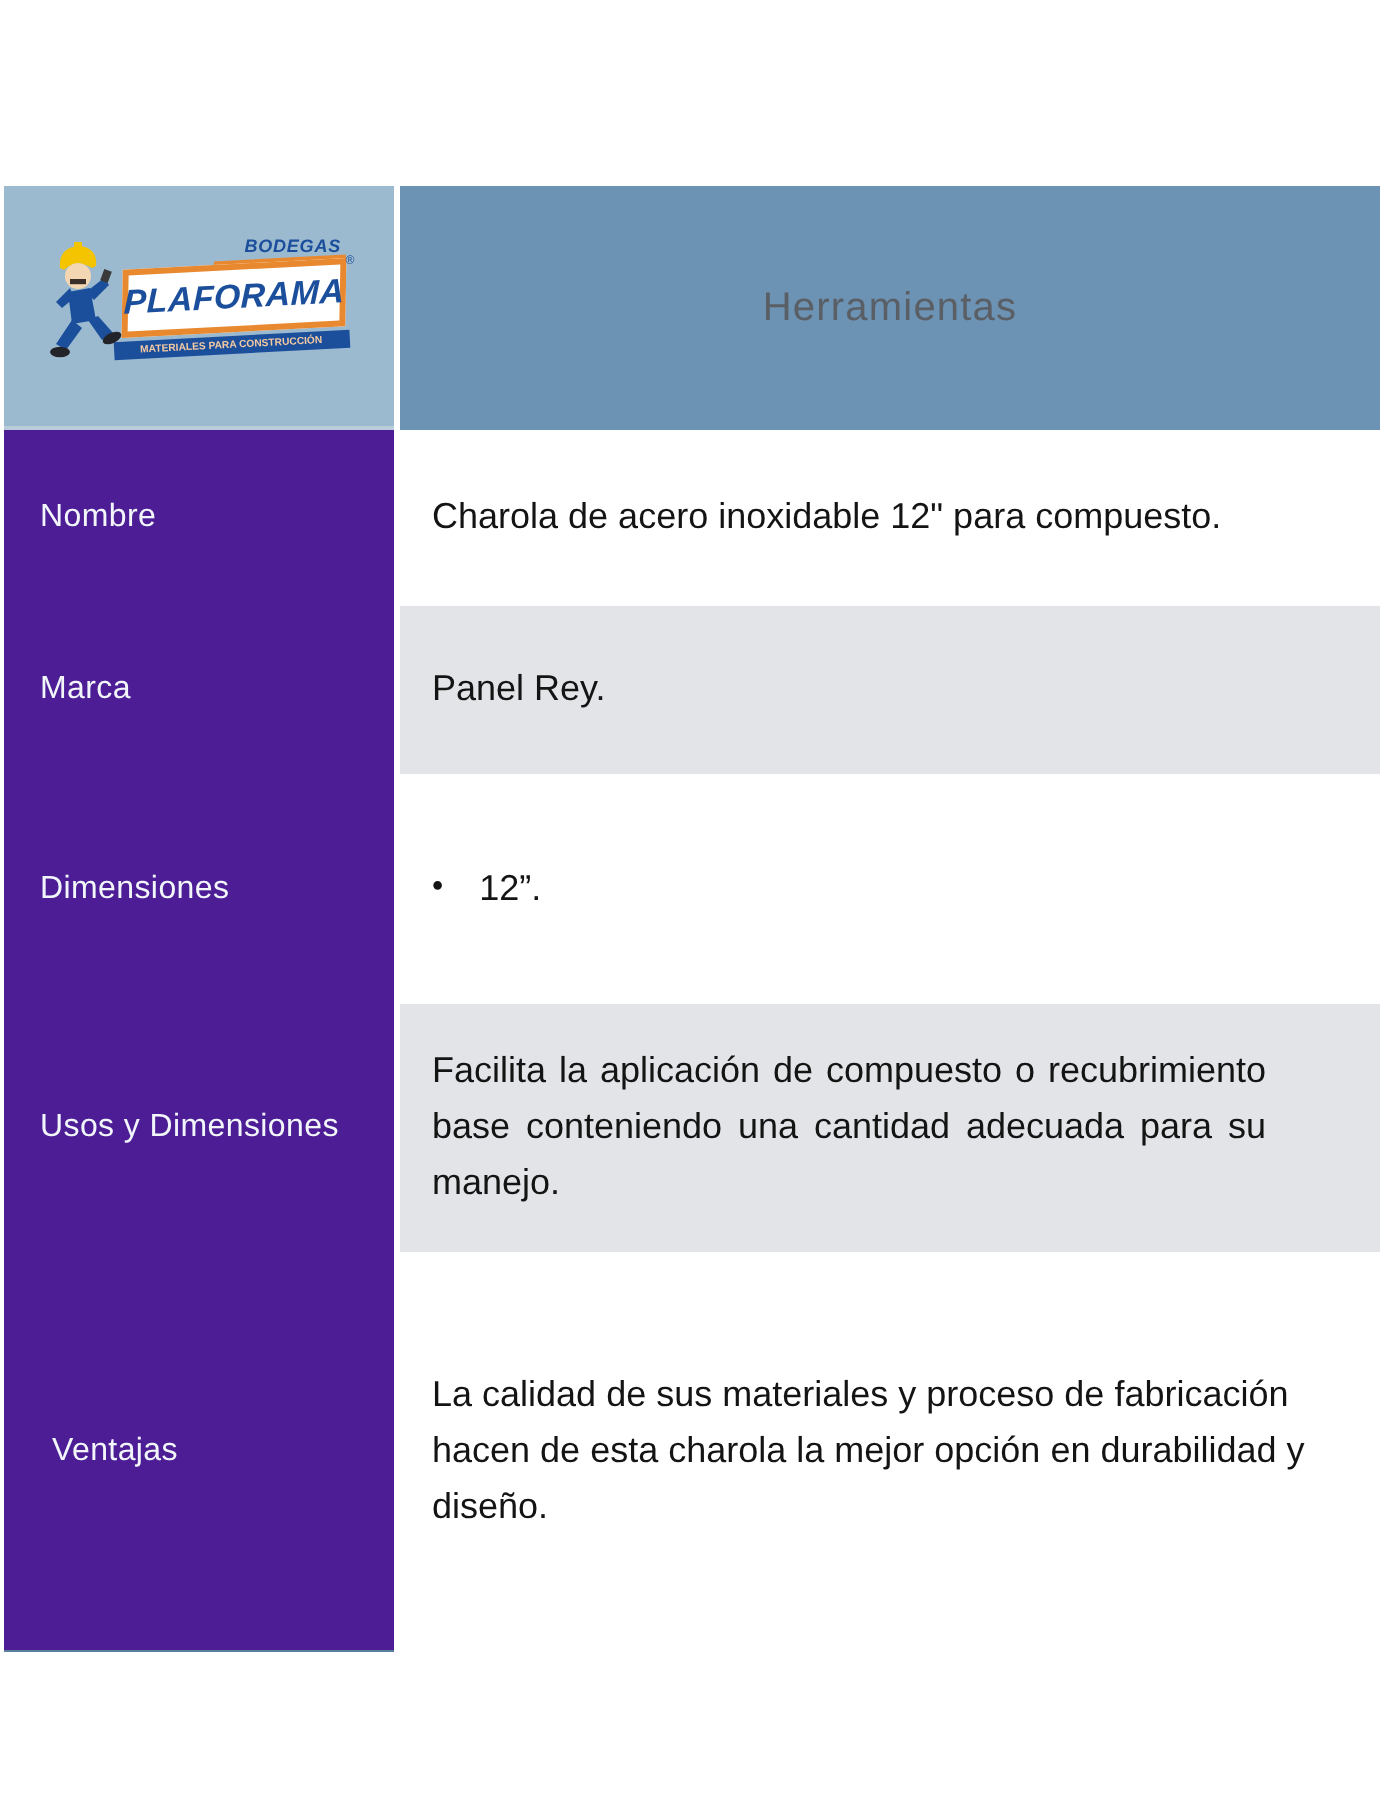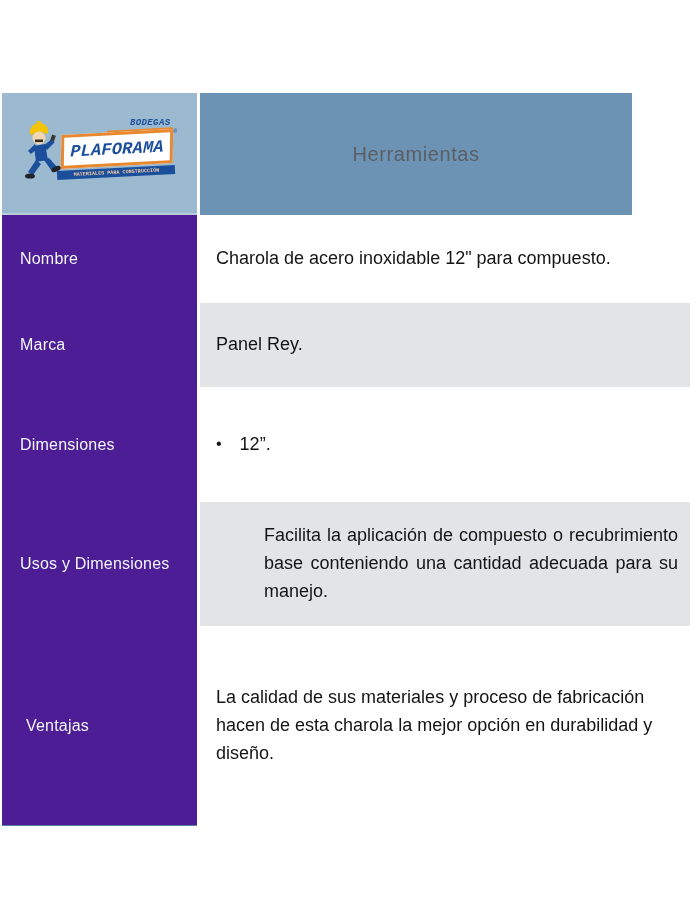--- a/index.html
+++ b/index.html
@@ -9,28 +9,28 @@
   }
   .doc{position:absolute;left:2px;top:93px;width:688px;}
   .row{display:flex;}
   
   .header-row{height:122px;}
   .cell-logo{
     width:195px;background:#9cbacf;border-bottom:2px solid #b8ccda;
     display:flex;align-items:center;justify-content:center;box-sizing:border-box;
   }
   .cell-category{
-    margin-left:3px;width:432px;background:#6d93b4;
+    margin-left:3px;width:490px;background:#6d93b4;
     display:flex;align-items:center;justify-content:center;
   }
   .category-title{
     color:#5a5f66;font-size:20px;letter-spacing:0.6px;
   }
   
-  .logo{position:relative;width:150px;height:70px;font-family:Liberation Mono, monospace;}
+  .logo{position:relative;width:150px;height:70px;}
   .logo-bodegas{
     position:absolute;right:4px;top:0;font-size:9px;font-weight:bold;font-style:italic;
     color:#1b4f9c;letter-spacing:0.4px;z-index:3;
   }
   .logo-bodegas-bar{
     position:absolute;right:2px;top:11px;width:66px;height:4px;background:#e8882f;
     transform:rotate(-3deg);z-index:1;
   }
   .logo-box{
     position:absolute;left:36px;top:14px;width:106px;height:28px;background:#ffffff;
@@ -64,21 +64,21 @@
     font-size:18px;color:#141414;line-height:1.55;
   }
   .bg-white{background:#ffffff;}
   .bg-gray{background:#e2e4e7;}
   .h-nombre{height:88px;}
   .h-marca{height:84px;}
   .h-dimensiones{height:115px;}
   .h-usos{height:124px;}
   .h-ventajas{height:200px;}
   .bullet{display:inline-block;margin-right:18px;font-size:16px;}
-  .para-justify{text-align:justify;max-width:417px;margin-left:48px;}
+  .para-justify{text-align:justify;max-width:417px;}
   .para-left{max-width:462px;}
 </style>
 </head>
 <body>
 
 <div class="sheet">
   <div class="doc">
 
     <div class="row header-row">
       <div class="cell-logo">

